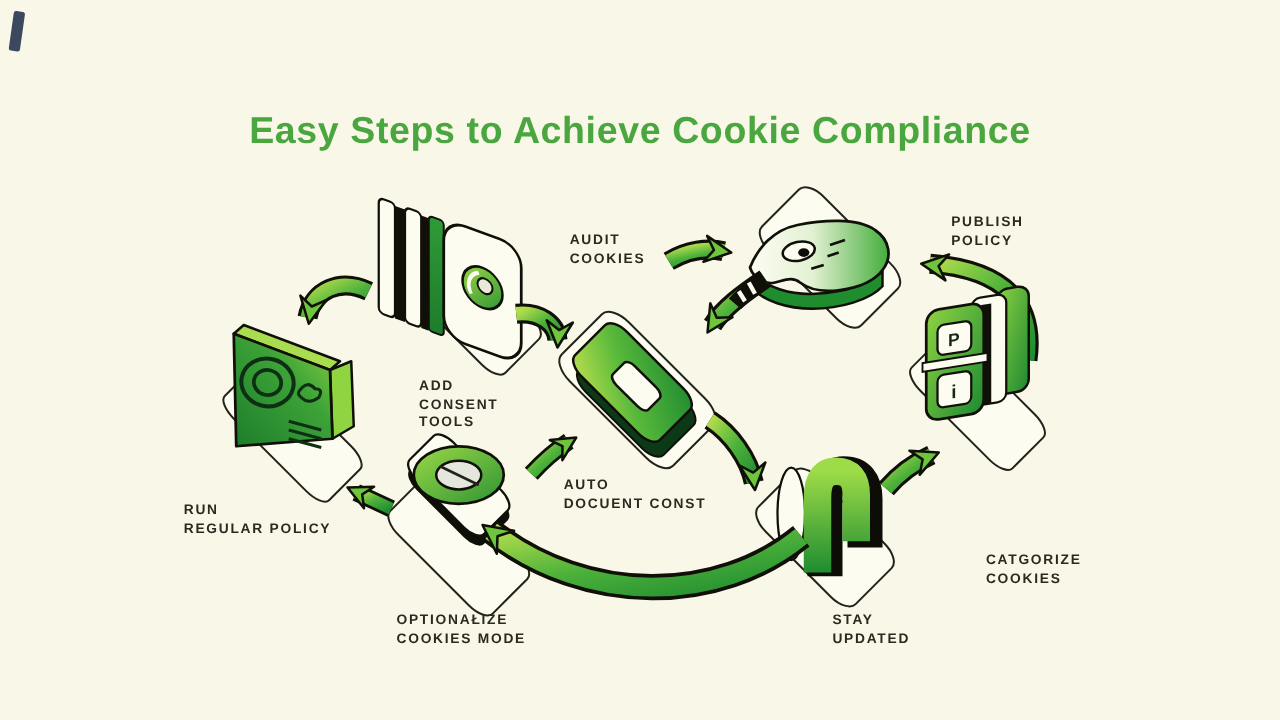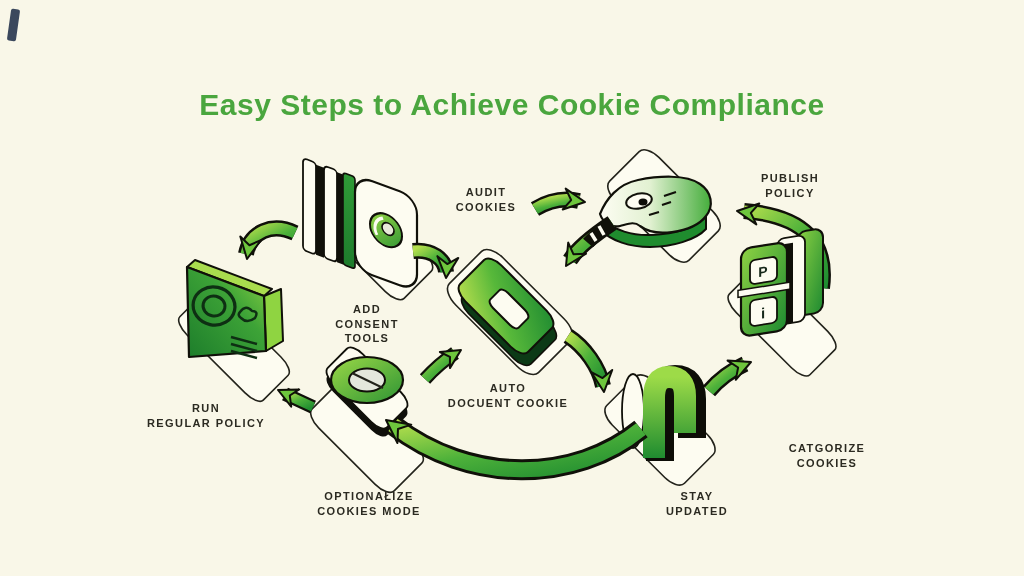--- a/index.html
+++ b/index.html
@@ -12,21 +12,21 @@
     position:absolute;left:0;top:56px;width:100%;text-align:center;
     font-size:30px;font-weight:bold;letter-spacing:.5px;
     color:var(--title_green,#4aa63e);
     margin-top:32px;
   }
   svg.diagram{position:absolute;left:0;top:0;}
   .plat{fill:#fdfcf1;stroke:#23231b;stroke-width:1.6;}
   .lbl{
     position:absolute;transform:translateX(-50%);
     font-weight:bold;font-size:11px;line-height:14.5px;letter-spacing:1.4px;
-    color:var(--label_ink,#2b2a21);text-align:center;white-space:nowrap;
+    color:var(--label_ink,#2b2a21);text-align:left;white-space:nowrap;
   }
   .lbl span{display:block;}
   .ao{fill:none;stroke:#101009;stroke-width:16;stroke-linecap:butt;}
   .ag{fill:none;stroke:url(#gA);stroke-width:11;stroke-linecap:butt;}
   .ah{fill:#6ec63d;stroke:#101009;stroke-width:2;stroke-linejoin:round;}
   .ink{stroke:#101009;}
   .glyph{font-family:"Liberation Sans",sans-serif;font-weight:bold;fill:#16281a;}
   .corner-artifact{
     position:absolute;left:9px;top:9px;width:9px;height:32px;
     background:#2a3850;transform:rotate(8deg);border-radius:2px;opacity:.92;
@@ -221,21 +221,21 @@
     <span>PUBLISH</span>
     <span>POLICY</span>
   </div>
   <div class="lbl" style="left:367px;top:302px">
     <span>ADD</span>
     <span>CONSENT</span>
     <span>TOOLS</span>
   </div>
   <div class="lbl" style="left:508px;top:381px">
     <span>AUTO</span>
-    <span>DOCUENT COOKIE</span>
+    <span>DOCUENT CONST</span>
   </div>
   <div class="lbl" style="left:206px;top:401px">
     <span>RUN</span>
     <span>REGULAR POLICY</span>
   </div>
   <div class="lbl" style="left:827px;top:441px">
     <span>CATGORIZE</span>
     <span>COOKIES</span>
   </div>
   <div class="lbl" style="left:697px;top:489px">

